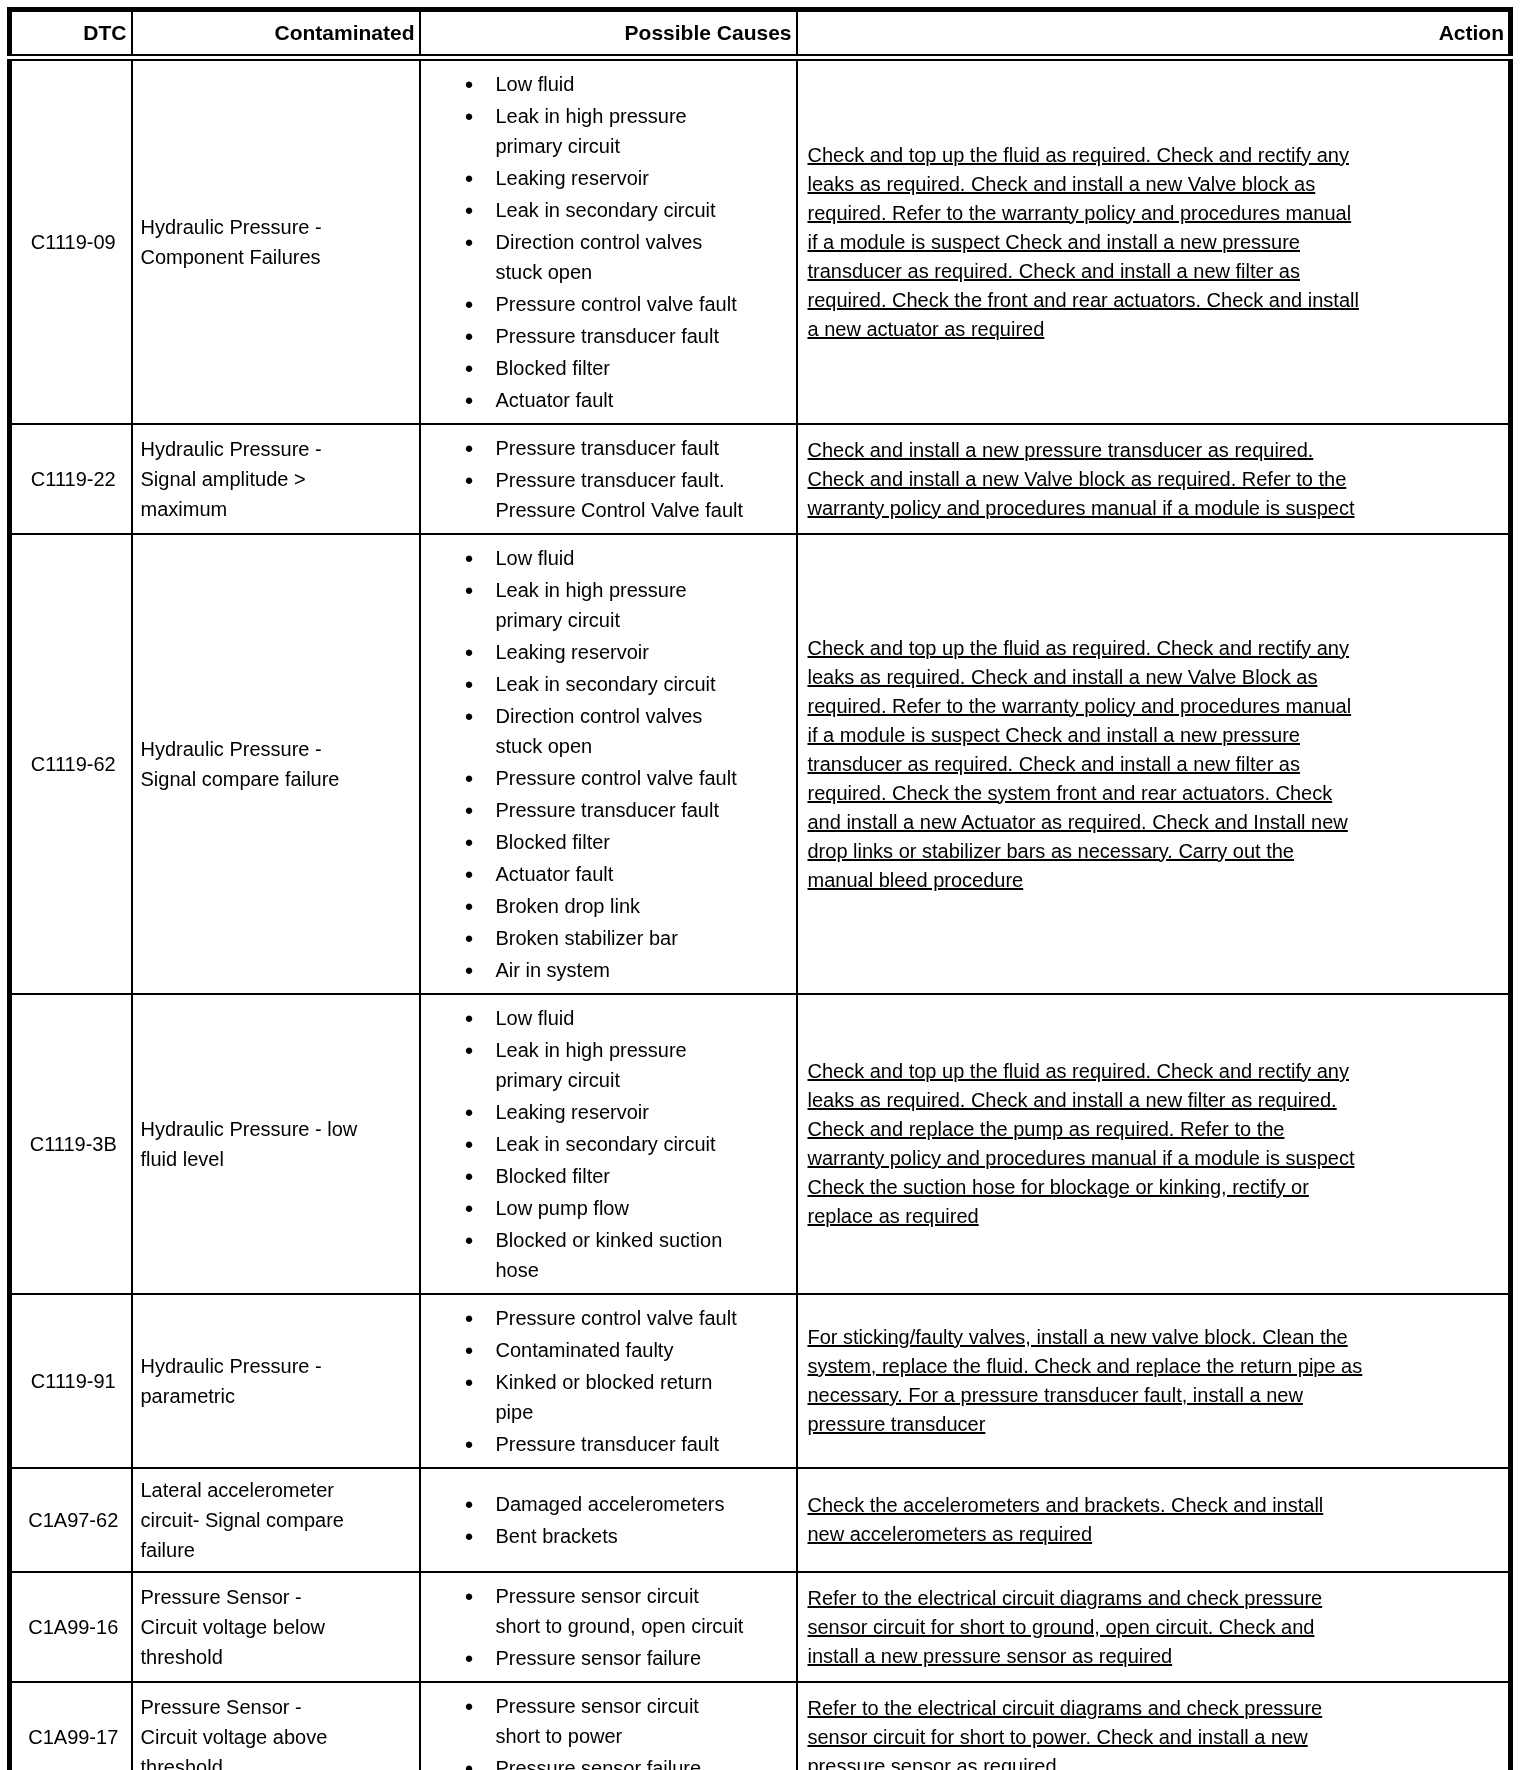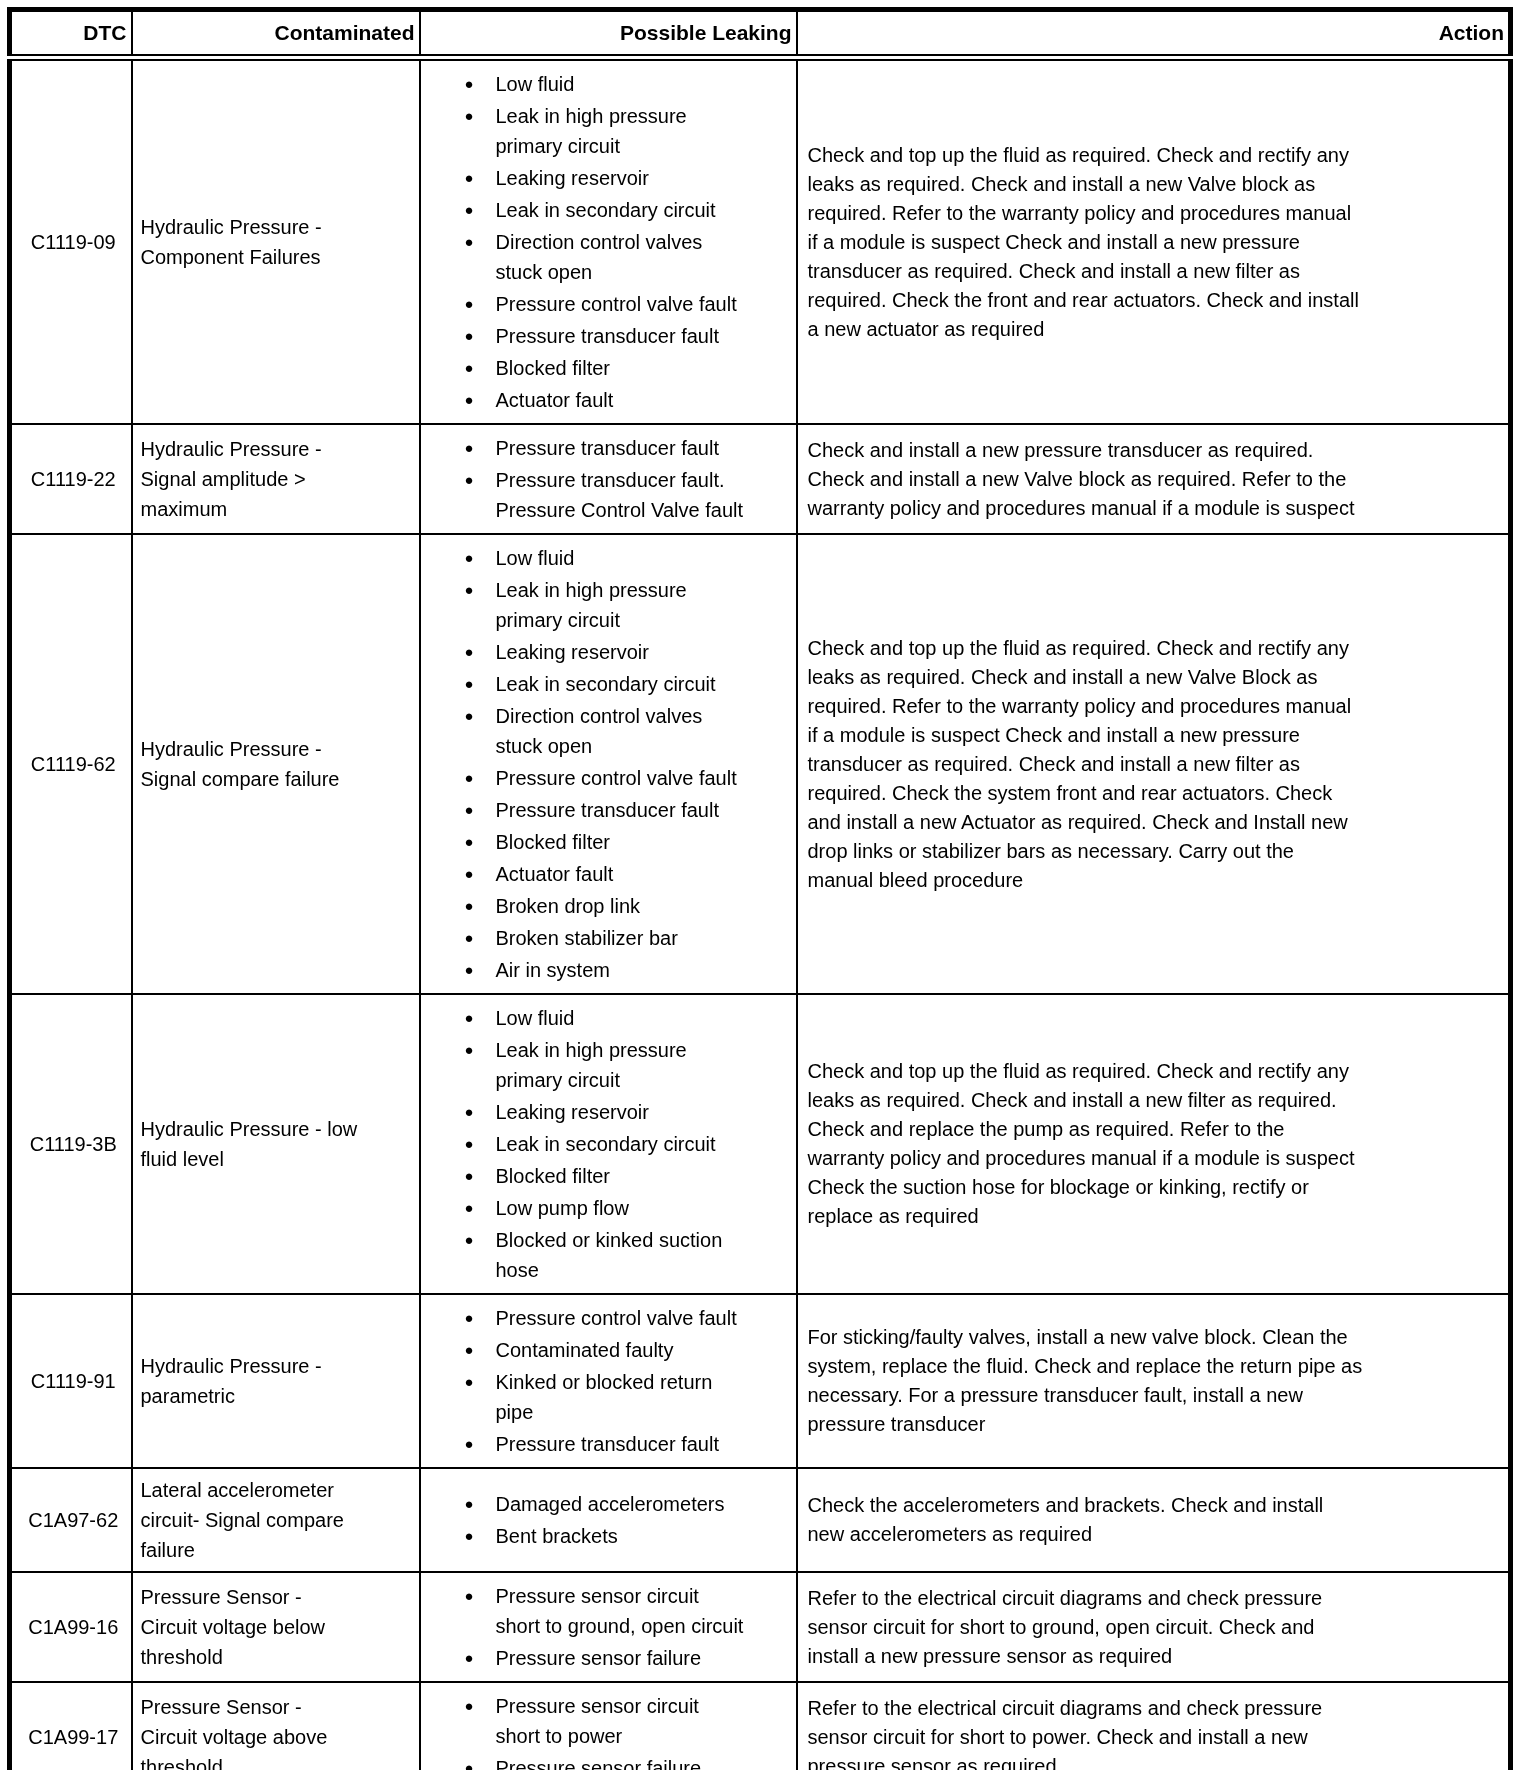--- a/index.html
+++ b/index.html
@@ -69,38 +69,39 @@
     position: absolute;
     left: 24px;
     top: 0;
     font-size: 15px;
     line-height: 30px;
   }
   td.action {
     padding: 8px 6px 8px 10px;
     line-height: 29px;
     white-space: pre-line;
+    text-decoration: underline;
   }
 </style>
 </head>
 <body>
 
 <div class="page">
   <table class="dtc-table">
     <colgroup>
       <col class="c-dtc">
         <col class="c-desc">
         <col class="c-cause">
         <col class="c-action">
     </colgroup>
     <thead>
       <tr>
         <th>DTC</th>
         <th>Contaminated</th>
-        <th>Possible Leaking</th>
+        <th>Possible Causes</th>
         <th>Action</th>
       </tr>
     </thead>
     <tbody>
 
       <tr>
         <td class="dtc">C1119-09</td>
         <td class="desc">Hydraulic Pressure -
 Component Failures</td>
         <td class="causes">

